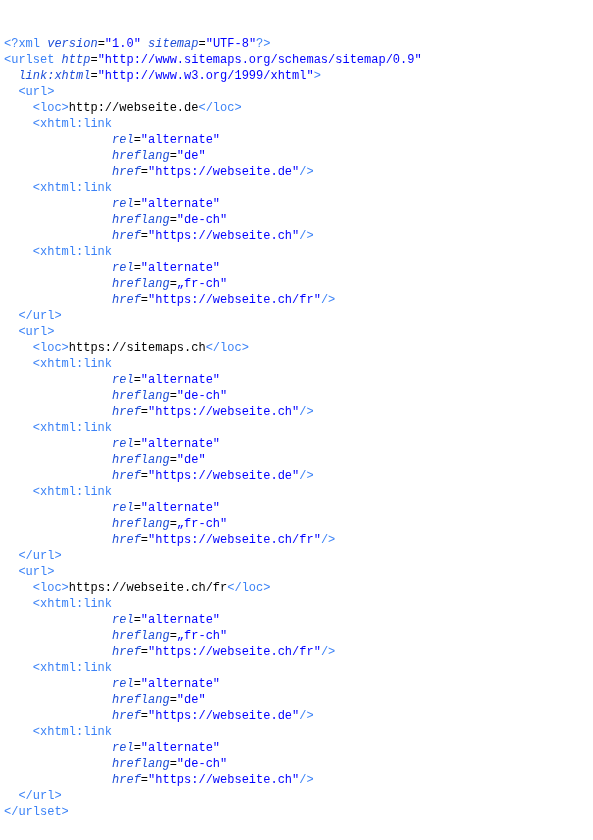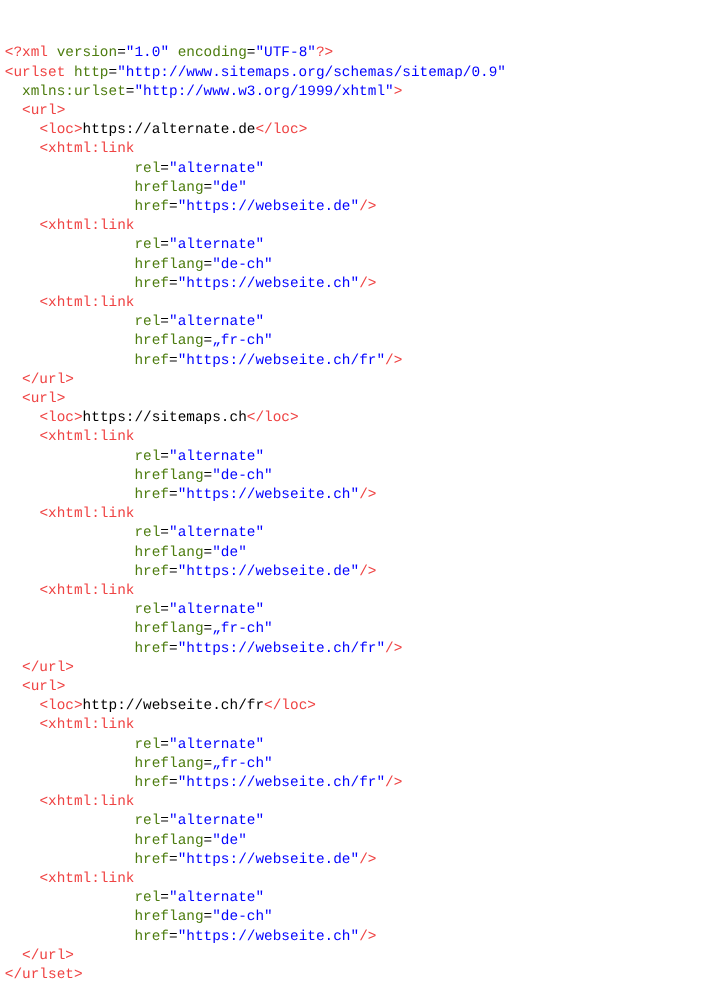--- a/index.html
+++ b/index.html
@@ -5,33 +5,33 @@
   body {
     margin: 0;
     padding: 4px;
     font-family: "Courier New", monospace;
     font-size: 12px;
     line-height: 16px;
     color: #000;
     background: #fff;
     white-space: pre;
   }
-  .tag { color: #ef4444; font-family: Liberation Mono, monospace; }
-  .attr-name { color: #4d7c0f; }
+  .tag { color: #3b82f6; font-family: Liberation Mono, monospace; }
+  .attr-name { color: #1d4ed8; font-style: italic; }
   .attr-val { color: #0000ff; }
   .text { color: #000; }
 </style>
 </head>
 <body>
 
-<div id="code"><span class="tag">&lt;?xml </span><span class="attr-name">version</span><span class="text">=</span><span class="attr-val">"1.0"</span><span class="text"> </span><span class="attr-name">encoding</span><span class="text">=</span><span class="attr-val">"UTF-8"</span><span class="tag">?&gt;</span>
+<div id="code"><span class="tag">&lt;?xml </span><span class="attr-name">version</span><span class="text">=</span><span class="attr-val">"1.0"</span><span class="text"> </span><span class="attr-name">sitemap</span><span class="text">=</span><span class="attr-val">"UTF-8"</span><span class="tag">?&gt;</span>
 <span class="tag">&lt;urlset </span><span class="attr-name">http</span><span class="text">=</span><span class="attr-val">"http://www.sitemaps.org/schemas/sitemap/0.9"</span>
-<span class="text">  </span><span class="attr-name">xmlns:urlset</span><span class="text">=</span><span class="attr-val">"http://www.w3.org/1999/xhtml"</span><span class="tag">&gt;</span>
+<span class="text">  </span><span class="attr-name">link:xhtml</span><span class="text">=</span><span class="attr-val">"http://www.w3.org/1999/xhtml"</span><span class="tag">&gt;</span>
 <span class="text">  </span><span class="tag">&lt;url&gt;</span>
-<span class="text">    </span><span class="tag">&lt;loc&gt;</span><span class="text">https://alternate.de</span><span class="tag">&lt;/loc&gt;</span>
+<span class="text">    </span><span class="tag">&lt;loc&gt;</span><span class="text">http://webseite.de</span><span class="tag">&lt;/loc&gt;</span>
 <span class="text">    </span><span class="tag">&lt;xhtml:link</span>
 <span class="text">               </span><span class="attr-name">rel</span><span class="text">=</span><span class="attr-val">"alternate"</span>
 <span class="text">               </span><span class="attr-name">hreflang</span><span class="text">=</span><span class="attr-val">"de"</span>
 <span class="text">               </span><span class="attr-name">href</span><span class="text">=</span><span class="attr-val">"https://webseite.de"</span><span class="tag">/&gt;</span>
 <span class="text">    </span><span class="tag">&lt;xhtml:link</span>
 <span class="text">               </span><span class="attr-name">rel</span><span class="text">=</span><span class="attr-val">"alternate"</span>
 <span class="text">               </span><span class="attr-name">hreflang</span><span class="text">=</span><span class="attr-val">"de-ch"</span>
 <span class="text">               </span><span class="attr-name">href</span><span class="text">=</span><span class="attr-val">"https://webseite.ch"</span><span class="tag">/&gt;</span>
 <span class="text">    </span><span class="tag">&lt;xhtml:link</span>
 <span class="text">               </span><span class="attr-name">rel</span><span class="text">=</span><span class="attr-val">"alternate"</span>
@@ -47,21 +47,21 @@
 <span class="text">    </span><span class="tag">&lt;xhtml:link</span>
 <span class="text">               </span><span class="attr-name">rel</span><span class="text">=</span><span class="attr-val">"alternate"</span>
 <span class="text">               </span><span class="attr-name">hreflang</span><span class="text">=</span><span class="attr-val">"de"</span>
 <span class="text">               </span><span class="attr-name">href</span><span class="text">=</span><span class="attr-val">"https://webseite.de"</span><span class="tag">/&gt;</span>
 <span class="text">    </span><span class="tag">&lt;xhtml:link</span>
 <span class="text">               </span><span class="attr-name">rel</span><span class="text">=</span><span class="attr-val">"alternate"</span>
 <span class="text">               </span><span class="attr-name">hreflang</span><span class="text">=</span><span class="attr-val">„fr-ch"</span>
 <span class="text">               </span><span class="attr-name">href</span><span class="text">=</span><span class="attr-val">"https://webseite.ch/fr"</span><span class="tag">/&gt;</span>
 <span class="text">  </span><span class="tag">&lt;/url&gt;</span>
 <span class="text">  </span><span class="tag">&lt;url&gt;</span>
-<span class="text">    </span><span class="tag">&lt;loc&gt;</span><span class="text">http://webseite.ch/fr</span><span class="tag">&lt;/loc&gt;</span>
+<span class="text">    </span><span class="tag">&lt;loc&gt;</span><span class="text">https://webseite.ch/fr</span><span class="tag">&lt;/loc&gt;</span>
 <span class="text">    </span><span class="tag">&lt;xhtml:link</span>
 <span class="text">               </span><span class="attr-name">rel</span><span class="text">=</span><span class="attr-val">"alternate"</span>
 <span class="text">               </span><span class="attr-name">hreflang</span><span class="text">=</span><span class="attr-val">„fr-ch"</span>
 <span class="text">               </span><span class="attr-name">href</span><span class="text">=</span><span class="attr-val">"https://webseite.ch/fr"</span><span class="tag">/&gt;</span>
 <span class="text">    </span><span class="tag">&lt;xhtml:link</span>
 <span class="text">               </span><span class="attr-name">rel</span><span class="text">=</span><span class="attr-val">"alternate"</span>
 <span class="text">               </span><span class="attr-name">hreflang</span><span class="text">=</span><span class="attr-val">"de"</span>
 <span class="text">               </span><span class="attr-name">href</span><span class="text">=</span><span class="attr-val">"https://webseite.de"</span><span class="tag">/&gt;</span>
 <span class="text">    </span><span class="tag">&lt;xhtml:link</span>
 <span class="text">               </span><span class="attr-name">rel</span><span class="text">=</span><span class="attr-val">"alternate"</span>

